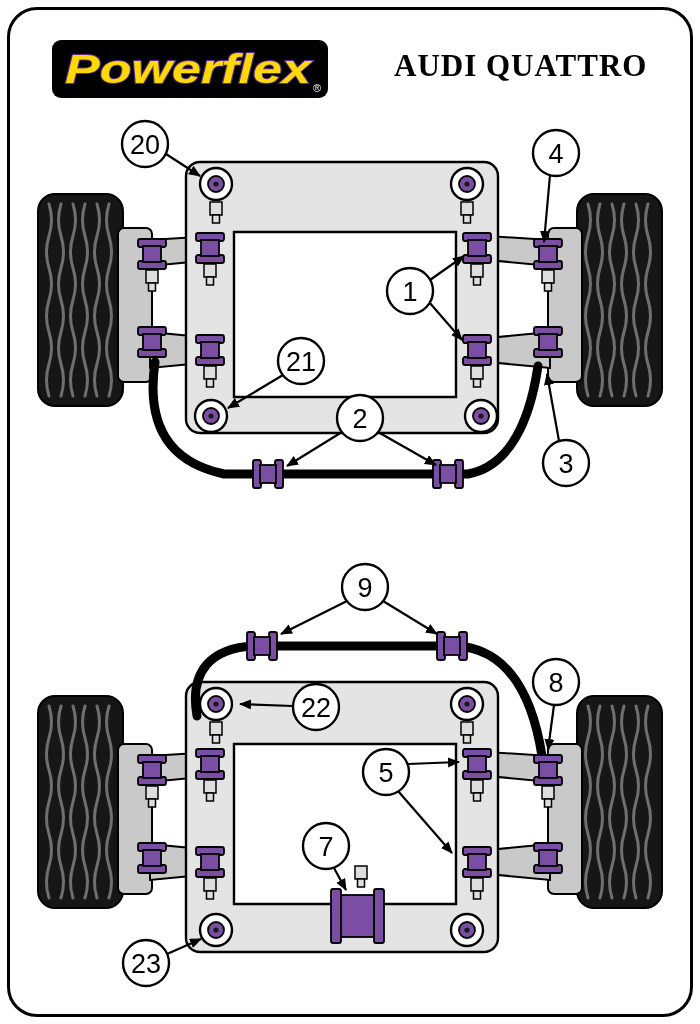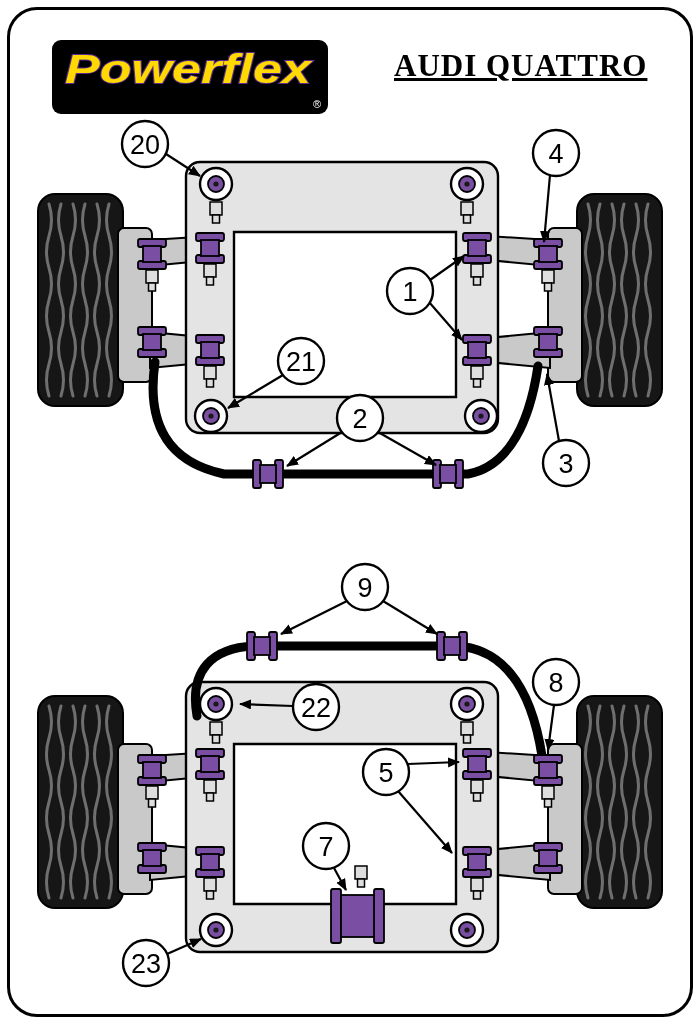--- a/index.html
+++ b/index.html
@@ -1,23 +1,23 @@
 <!DOCTYPE html>
 <html><head>
 <meta charset="utf-8">
 <style>
   html,body{margin:0;padding:0;background:#fff;}
   .page{position:relative;width:700px;height:1024px;background:#fff;font-family:"Liberation Sans",sans-serif;overflow:hidden;}
   .page-border{position:absolute;inset:7px;border:3px solid #000;border-radius:30px;pointer-events:none;}
   header{position:absolute;left:0;top:0;width:100%;height:112px;z-index:2;}
-  .logo{position:absolute;left:52px;top:40px;width:276px;height:74px;background:#000;border-radius:9px;}
+  .logo{position:absolute;left:52px;top:40px;width:276px;height:58px;background:#000;border-radius:9px;}
   .logo svg{position:absolute;left:5px;top:3px;}
   .logo-text{font-family:"Liberation Sans",sans-serif;font-style:italic;font-weight:bold;font-size:41px;stroke:#5b2c8e;stroke-width:1.8px;paint-order:stroke fill;}
   .reg{position:absolute;right:7px;bottom:4px;color:#fff;font-size:11px;line-height:11px;}
-  h1.title{position:absolute;left:394px;top:48px;margin:0;font-family:"Liberation Serif",serif;font-size:31px;font-weight:700;letter-spacing:1px;color:#000;white-space:nowrap;text-decoration:underline;}
+  h1.title{position:absolute;left:394px;top:48px;margin:0;font-family:"Liberation Serif",serif;font-size:31px;font-weight:700;letter-spacing:1px;color:#000;white-space:nowrap;}
   .diagram-svg{position:absolute;left:0;top:0;z-index:1;}
   .arb{fill:none;stroke:#000;stroke-width:9;stroke-linecap:round;}
   .callout line{stroke:#000;stroke-width:2.2;marker-end:url(#ah);}
   .callout circle{fill:#fff;stroke:#000;stroke-width:2.4;}
   .callout text{font-family:"Liberation Sans",sans-serif;font-size:27px;font-weight:400;text-anchor:middle;dominant-baseline:central;fill:#000;stroke:none;}
 </style>
 </head>
 <body>
 
 <div class="page">

